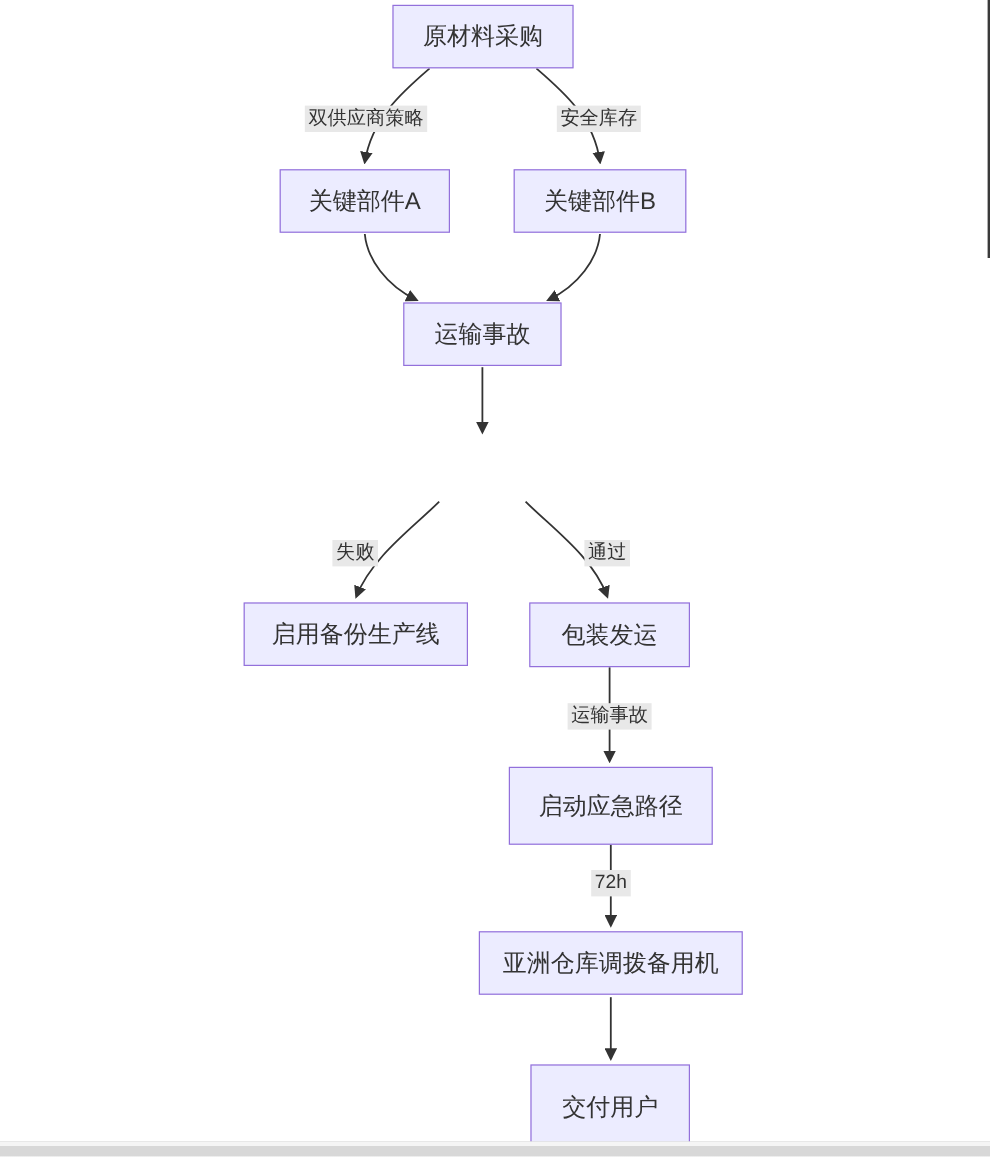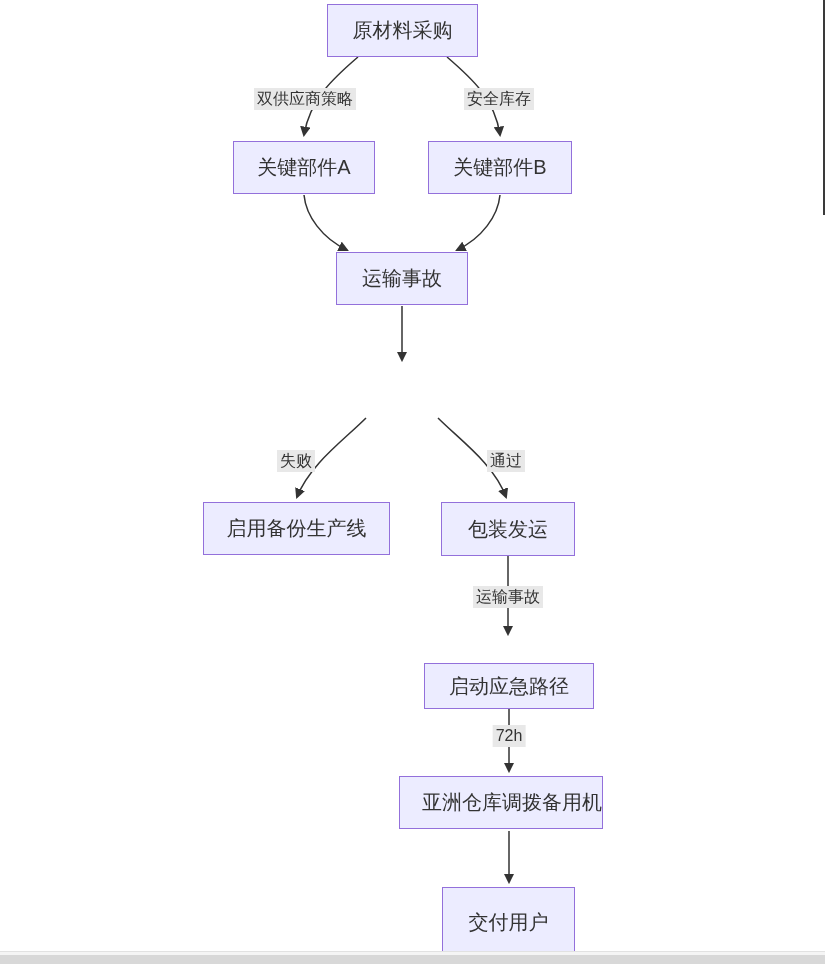--- a/index.html
+++ b/index.html
@@ -63,24 +63,24 @@
   </div>
   <div class="node" style="left:336px; top:252px; width:132px; height:53px;">
     <span>运输事故</span>
   </div>
   <div class="node" style="left:203px; top:502px; width:187px; height:53px;">
     <span>启用备份生产线</span>
   </div>
   <div class="node" style="left:441px; top:502px; width:134px; height:54px;">
     <span>包装发运</span>
   </div>
-  <div class="node" style="left:424px; top:639px; width:170px; height:46px;margin-top:24px;">
+  <div class="node" style="left:424px; top:639px; width:170px; height:65px;">
     <span>启动应急路径</span>
   </div>
-  <div class="node" style="left:399px; top:776px; width:204px; height:53px;justify-content:flex-end;">
+  <div class="node" style="left:399px; top:776px; width:220px; height:53px;">
     <span>亚洲仓库调拨备用机</span>
   </div>
   <div class="node" style="left:442px; top:887px; width:133px; height:71px;">
     <span>交付用户</span>
   </div>
 
   <div class="elabel" style="left:305px; top:88px;text-align:right;">双供应商策略</div>
   <div class="elabel" style="left:499px; top:88px;">安全库存</div>
   <div class="elabel" style="left:296px; top:450px;">失败</div>
   <div class="elabel" style="left:506px; top:450px;">通过</div>

